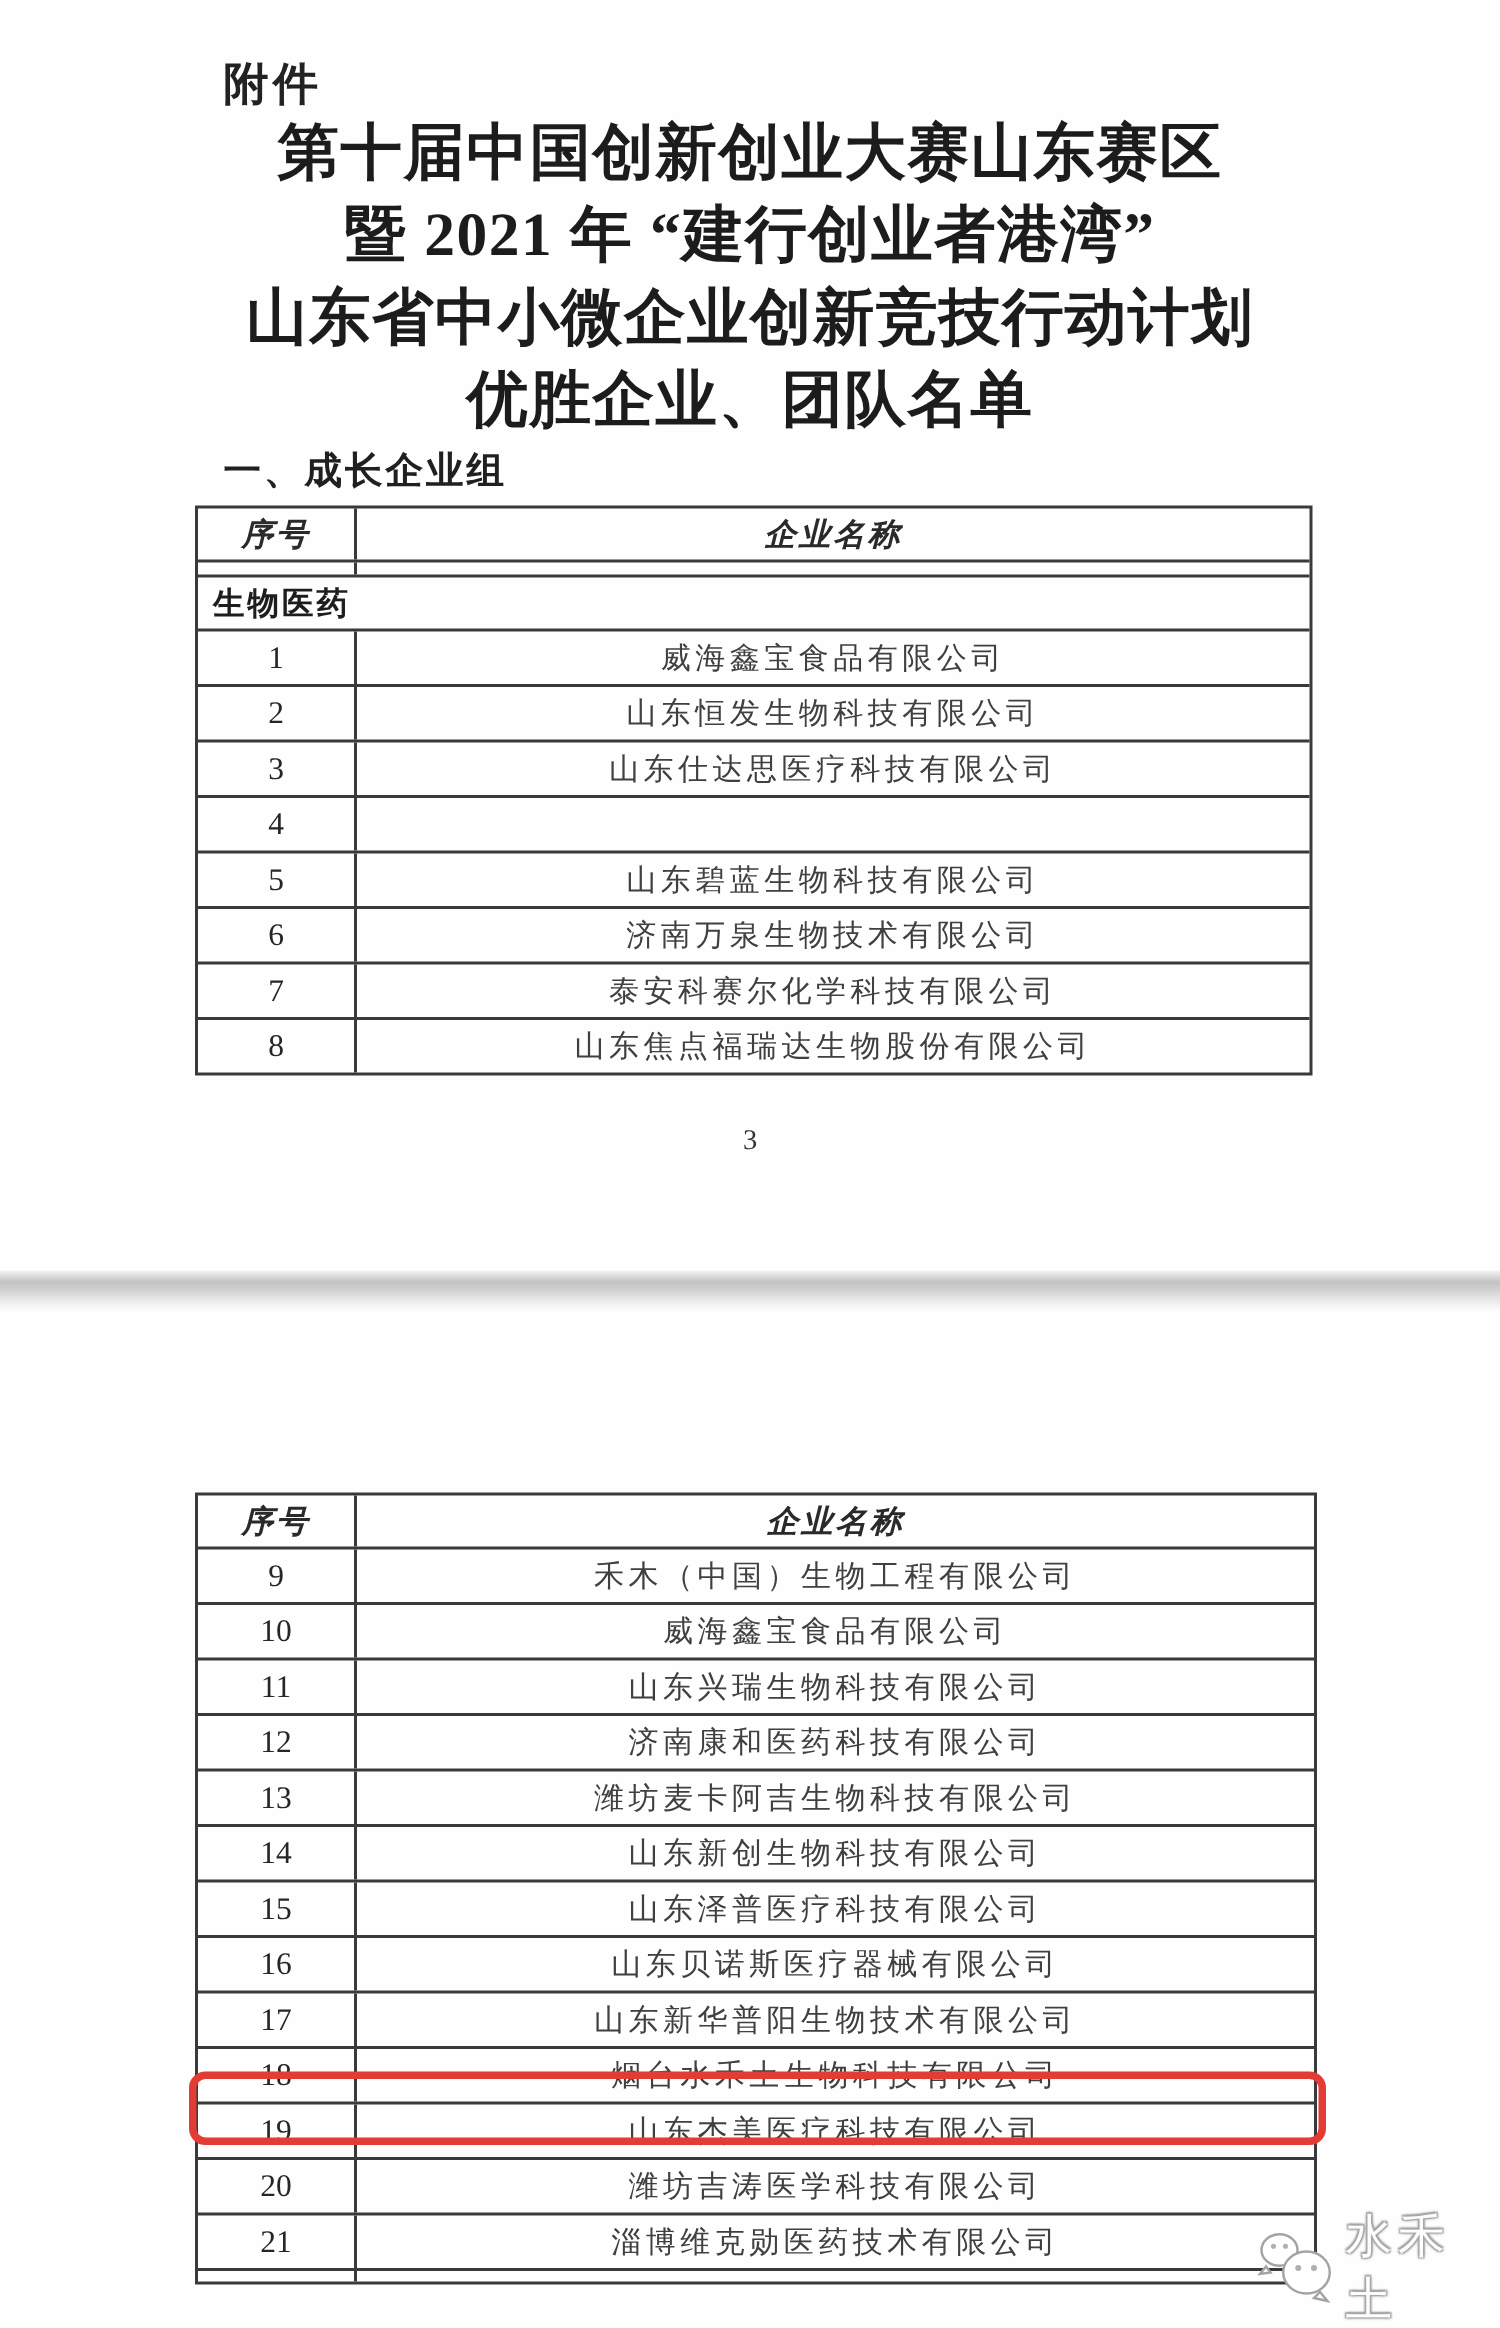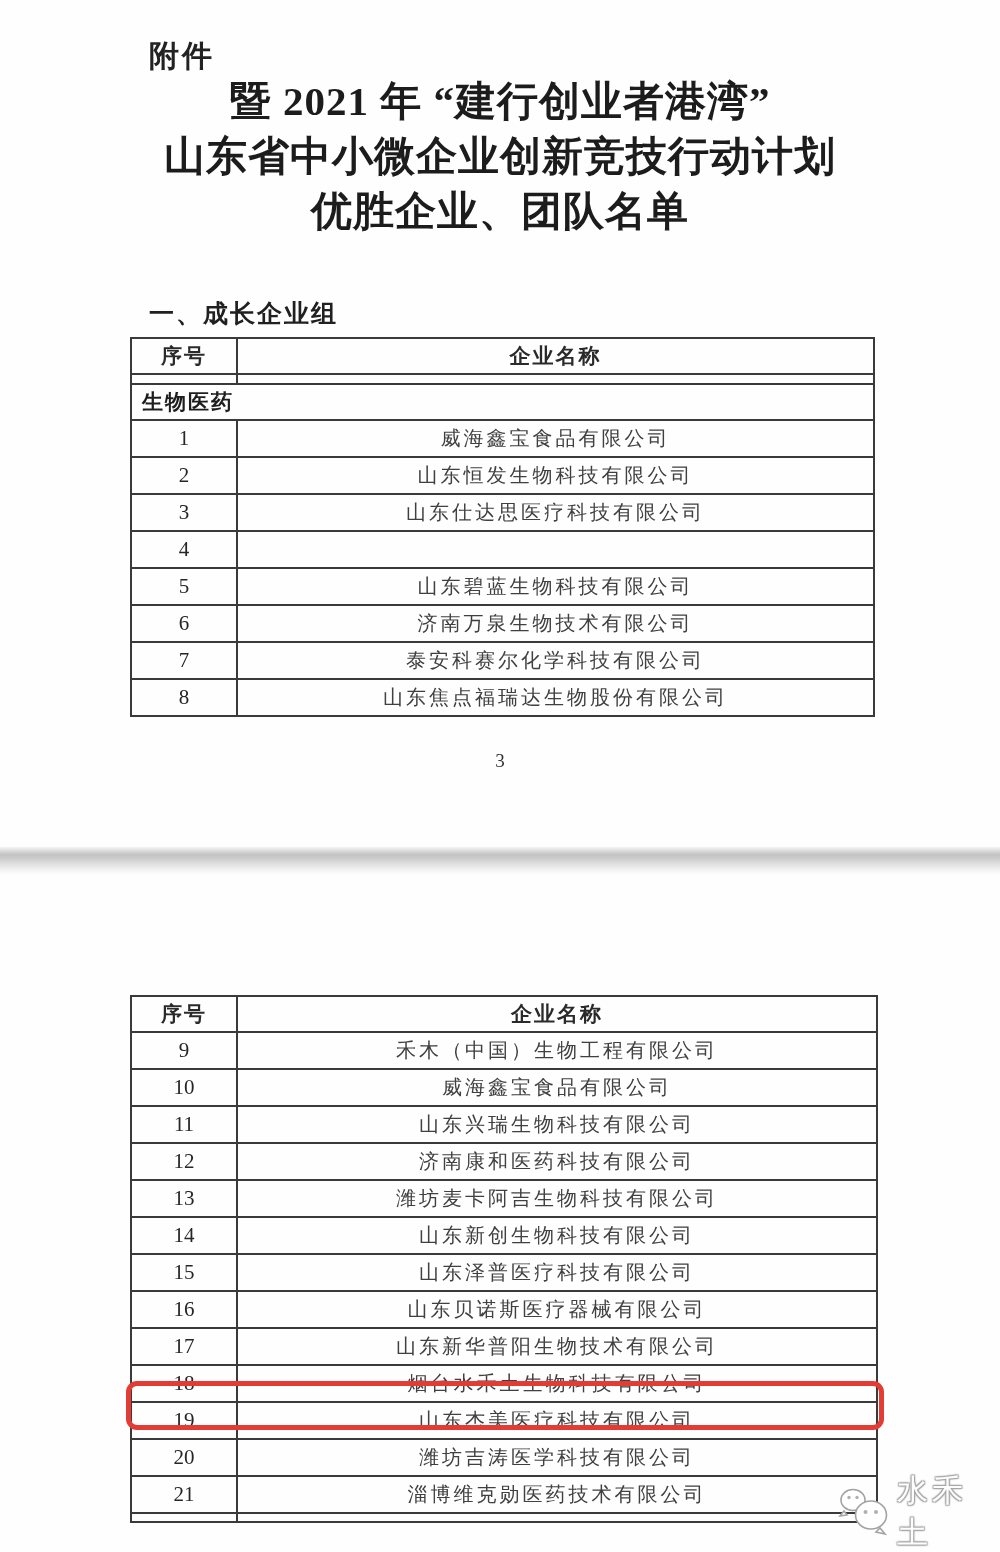--- a/index.html
+++ b/index.html
@@ -23,21 +23,21 @@
   
   .tbl{position:absolute;left:130px;width:745px;border:2px solid #3a3a3a;box-sizing:border-box;}
   .tbl1{top:337px;}
   .tbl2{top:995px;width:748px;}
   .trow{display:flex;border-top:2px solid #3a3a3a;box-sizing:border-box;}
   .trow.first{border-top:none;}
   .cell{display:flex;align-items:center;justify-content:center;box-sizing:border-box;}
   .idx{width:106px;border-right:2px solid #3a3a3a;font-size:21px;color:#262626;}
   .name{flex:1;font-size:20px;letter-spacing:3px;color:#404040;}
   .hrow{height:34px;}
-  .hrow .idx,.hrow .name{font-weight:700;font-size:21px;letter-spacing:2px;color:#2a2a2a;}
+  .hrow .idx,.hrow .name{font-weight:700;font-size:21px;letter-spacing:2px;color:#2a2a2a;font-style:italic;}
   .sprow{height:10px;}
   .catrow{height:34px;display:flex;align-items:center;padding-left:10px;
     font-size:21px;font-weight:700;letter-spacing:2px;color:#1d1d1d;
     border-top:2px solid #3a3a3a;text-align:right;}
   .drow{height:37px;}
   .partialrow{height:9px;}
   .pagenum{
     position:absolute;left:0;top:750px;width:1000px;text-align:center;
     font-size:19px;color:#333;
   }
@@ -65,20 +65,21 @@
 </style>
 </head>
 <body>
 
 <div class="canvas">
 
   <div class="attachment"></div>
   <div class="attachment">附件</div>
 
   <div class="title">
+    <div>第十届中国创新创业大赛山东赛区</div>
     <div>暨 2021 年 “建行创业者港湾”</div>
     <div>山东省中小微企业创新竞技行动计划</div>
     <div>优胜企业、团队名单</div>
   </div>
 
   <div class="section-heading">一、成长企业组</div>
 
   <div class="tbl tbl1">
     <div class="trow hrow first">
       <div class="cell idx">序号</div>

